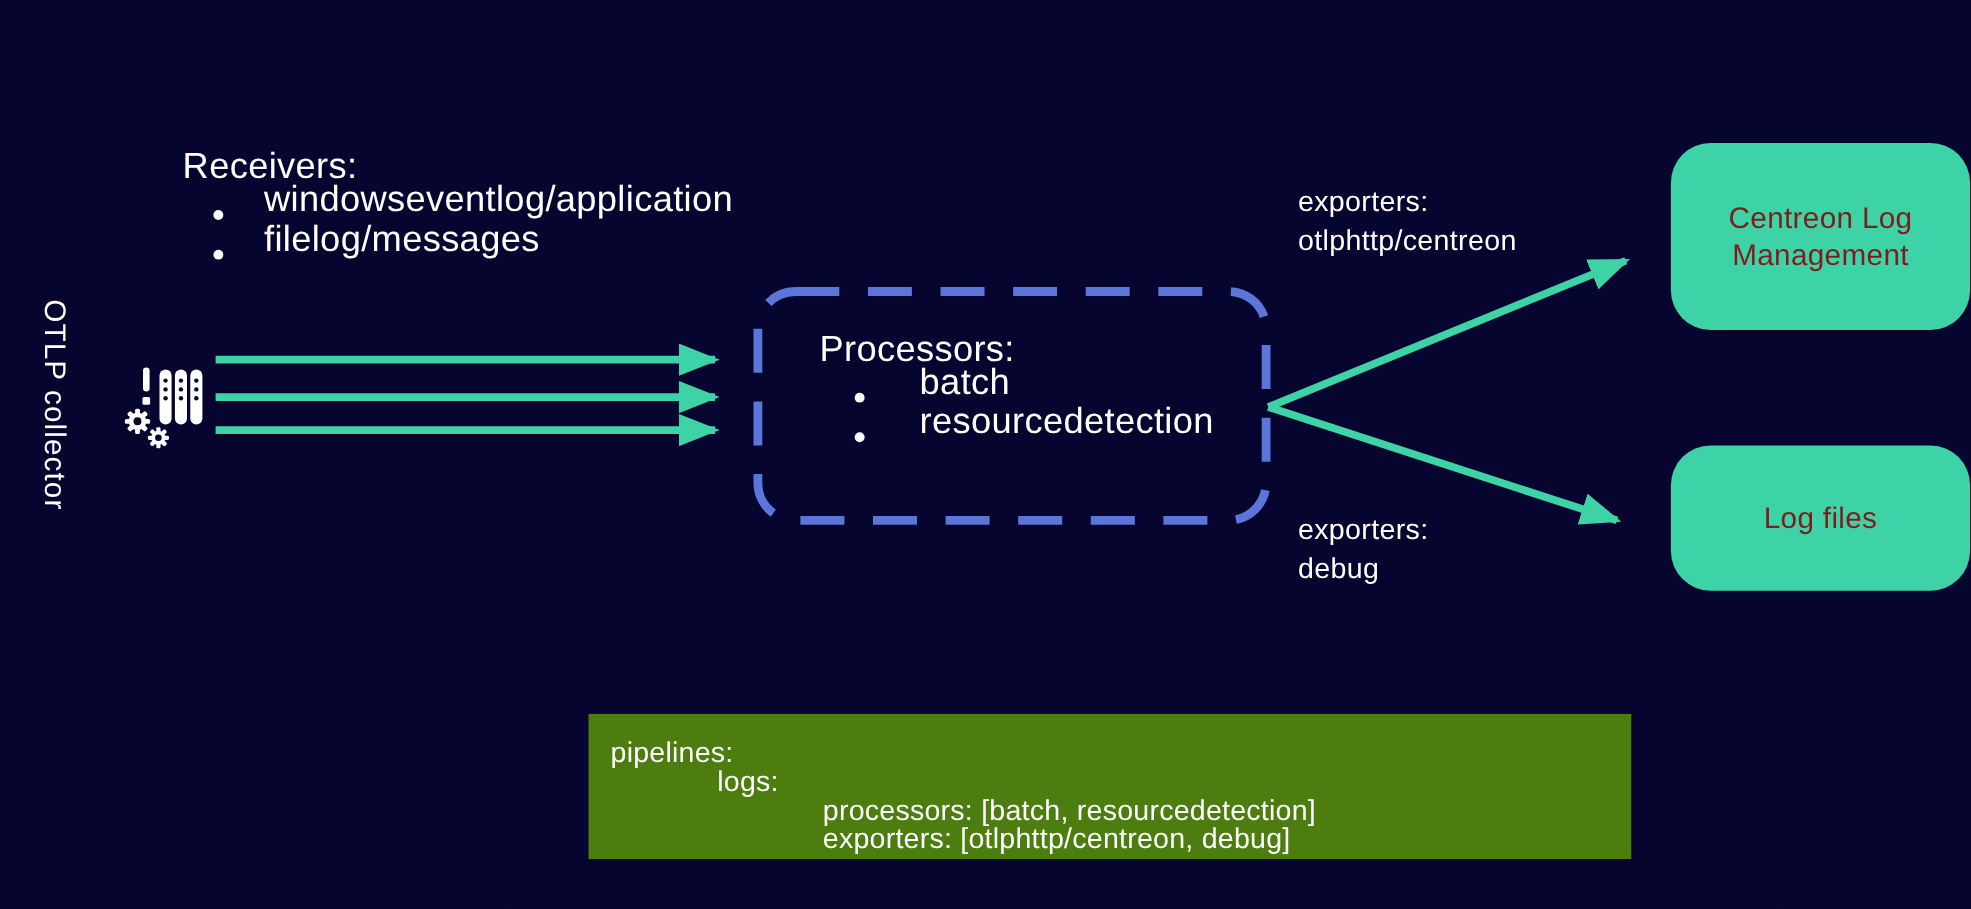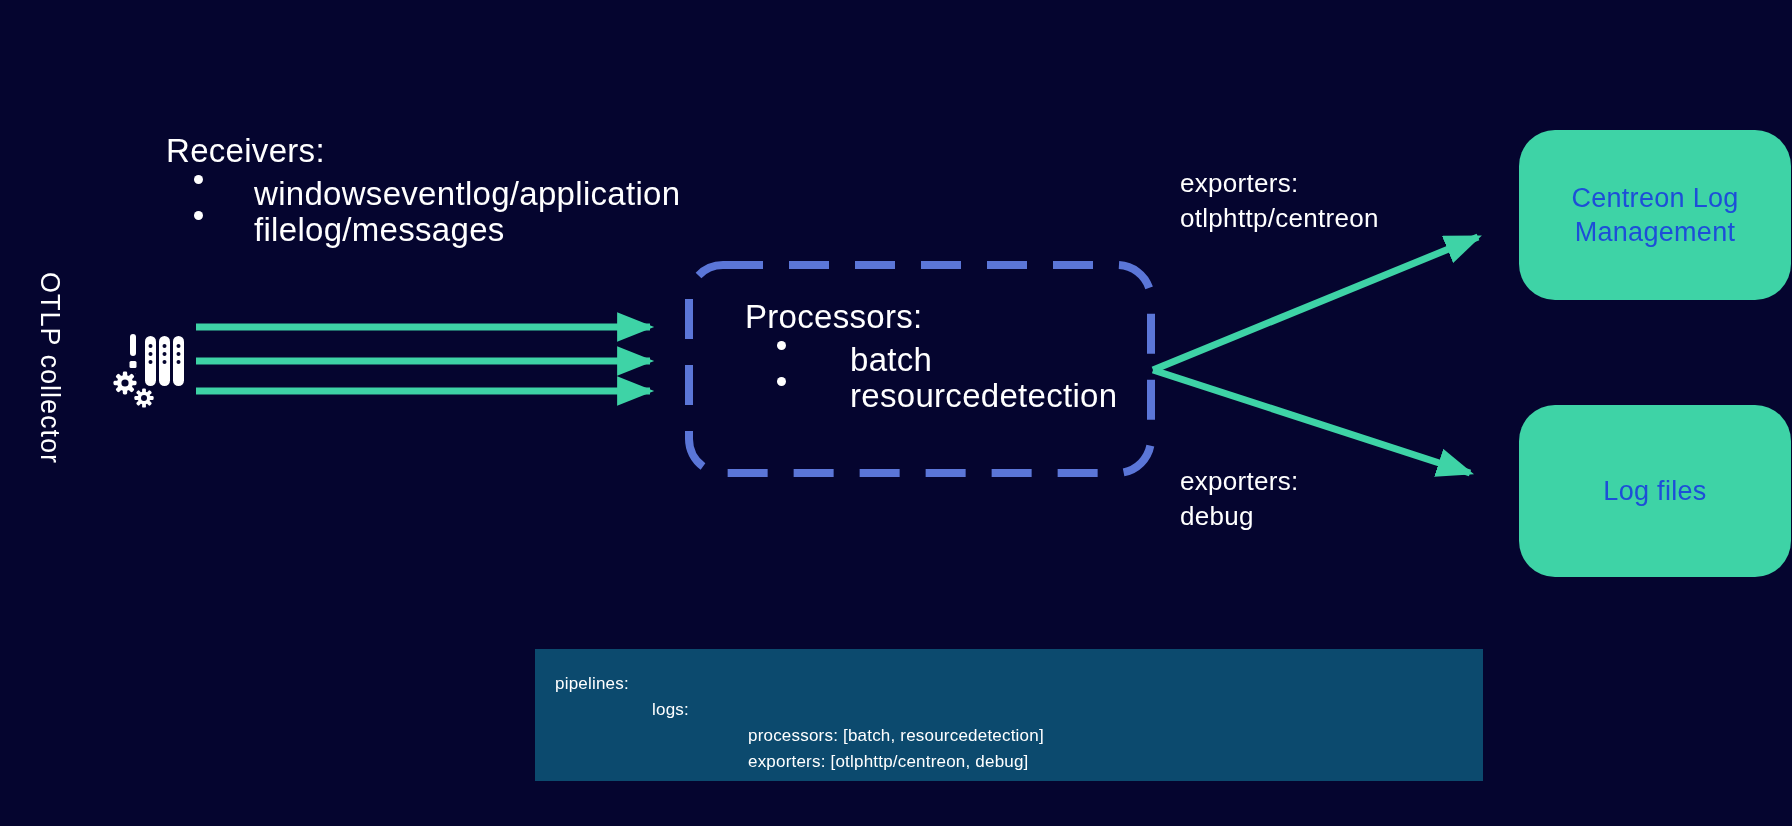--- a/index.html
+++ b/index.html
@@ -13,50 +13,50 @@
   
   .otlp-label{
     position:absolute;left:34px;top:272px;height:230px;
     writing-mode:vertical-rl;text-orientation:sideways;
     font-size:27px;letter-spacing:1px;white-space:nowrap;
   }
 
   
   .blk{position:absolute;font-size:33px;letter-spacing:.3px;}
   .blk .blk-title{line-height:30px;margin-bottom:9px;}
-  .bullet-row{display:flex;align-items:flex-start;height:25px;margin-bottom:11px;gap:14px;}
+  .bullet-row{display:flex;align-items:flex-end;height:25px;margin-bottom:11px;}
   .dot{width:9px;height:9px;border-radius:50%;background:#ffffff;flex:0 0 auto;}
   .receivers{left:166px;top:136px;}
   .receivers .dot{margin-left:28px;margin-right:37px;}
   .processors{left:745px;top:302px;}
   .processors .dot{margin-left:32px;margin-right:50px;}
 
   
   .exporter-label{
     position:absolute;width:300px;text-align:left;
     font-size:26px;line-height:35px;letter-spacing:.3px;
   }
   .exporter-top{left:1180px;top:166px;}
   .exporter-bottom{left:1180px;top:464px;}
 
   
   .dest-box{
     position:absolute;left:1519px;width:272px;border-radius:36px;
     background:#3ed3a6;display:flex;align-items:center;justify-content:center;
     text-align:center;font-size:27px;line-height:34px;letter-spacing:.3px;
-    padding:0 18px;box-sizing:border-box;color:#1d4ed8;
+    padding:0 18px;box-sizing:border-box;color:#7f1d1d;
   }
   .dest-top{top:130px;height:170px;}
-  .dest-bottom{top:405px;height:172px;}
+  .dest-bottom{top:405px;height:132px;}
 
   
   .config-box{
     position:absolute;left:535px;top:649px;width:948px;height:132px;
-    background:#0c4a6e;box-sizing:border-box;padding:22px 10px 0 20px;
-    font-size:17px;line-height:26px;letter-spacing:.2px;white-space:nowrap;
+    background:#4d7c0f;box-sizing:border-box;padding:22px 10px 0 20px;
+    font-size:26px;line-height:26px;letter-spacing:.2px;white-space:nowrap;
   }
   .cfg-line.ind-1{margin-left:97px;}
   .cfg-line.ind-2{margin-left:193px;}
 </style>
 </head>
 <body>
 
 <div class="canvas">
 
   <svg class="overlay" viewBox="0 0 1792 826" xmlns="http://www.w3.org/2000/svg">

